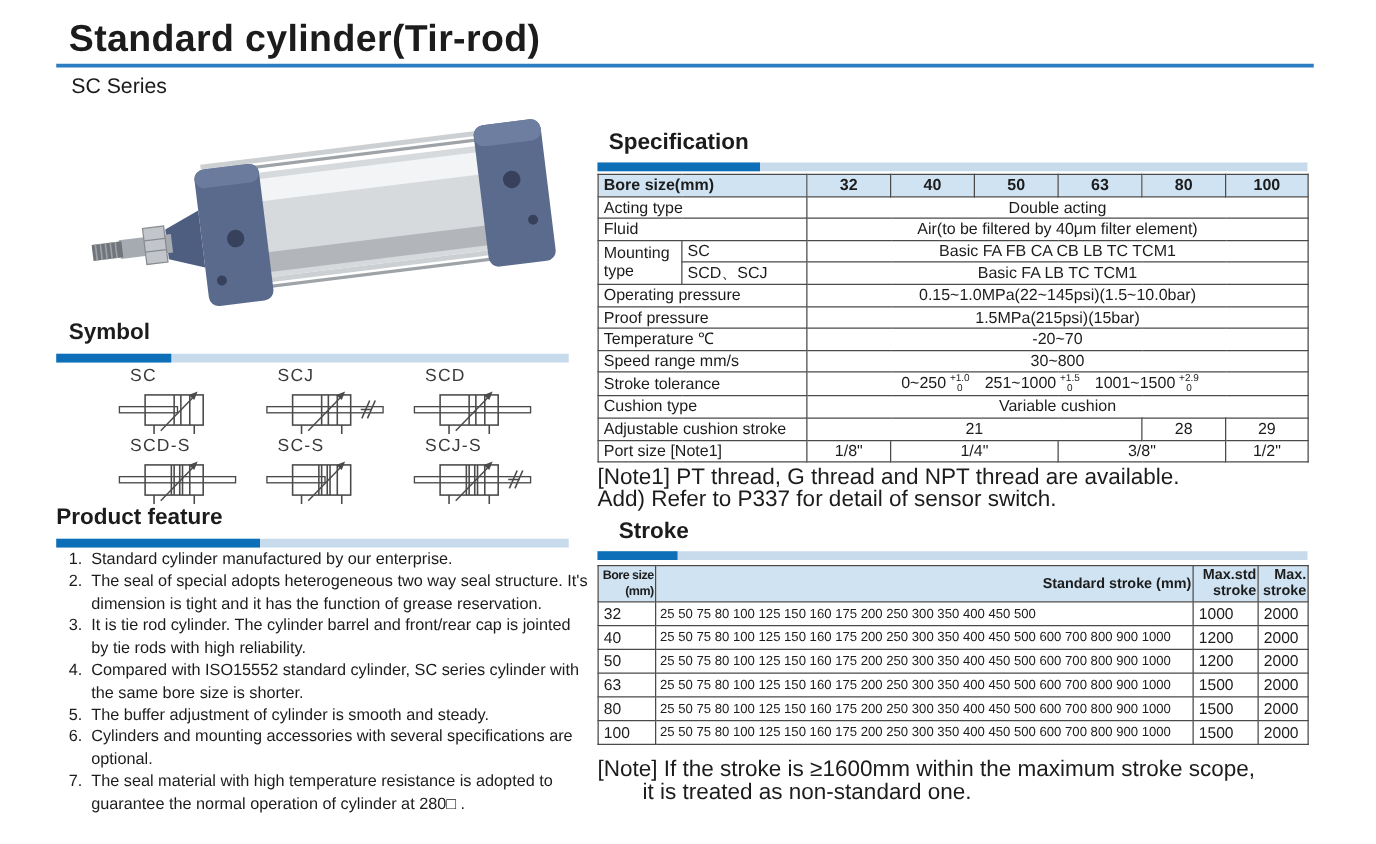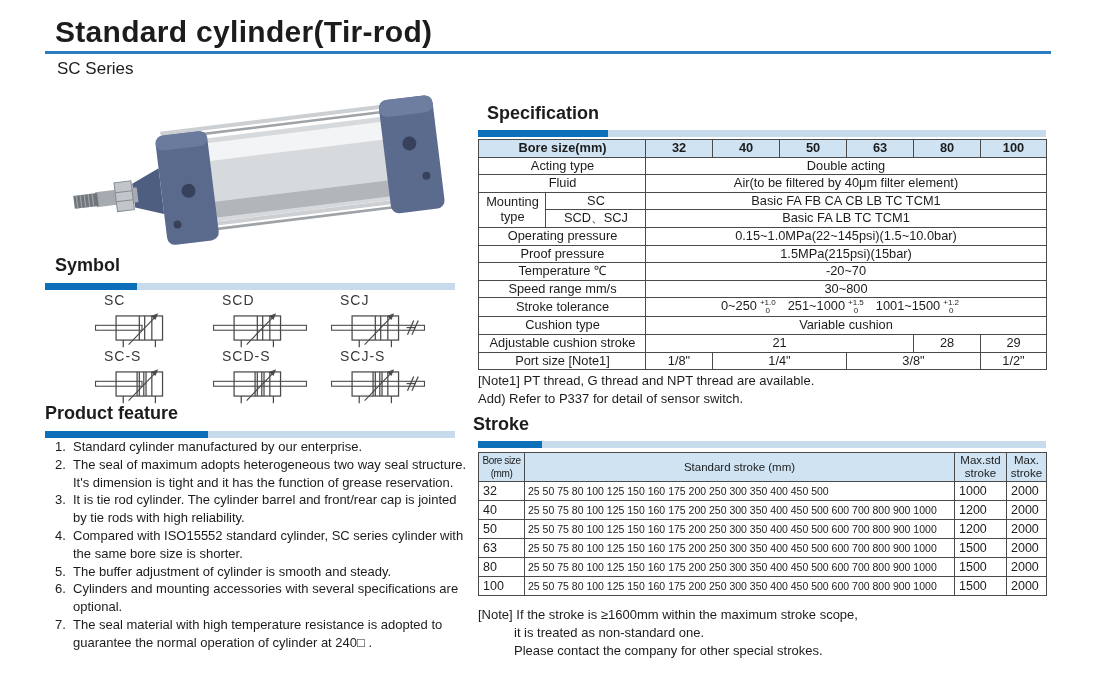--- a/index.html
+++ b/index.html
@@ -27,31 +27,31 @@
   .sym-label{font-size:14px;color:#3a3a3a;letter-spacing:1px;padding-left:12px;height:15px}
   .features{position:absolute;left:55px;top:438px;width:418px}
   .feat{display:flex;font-size:13px;line-height:17.8px}
   .feat .num{width:18px;flex:none}
   .feat .txt{flex:1}
 
   
   .spec-table{position:absolute;left:478px;top:139px;width:568px;border-collapse:collapse;table-layout:fixed}
   .spec-table td{border:1px solid var(--border);font-size:12.8px;line-height:14.6px;
                  padding:1px 3px;text-align:center;overflow:hidden}
-  .spec-table td.lbl{text-align:center;padding-left:4px}
+  .spec-table td.lbl{text-align:left;padding-left:4px}
   .spec-table td.head{background:var(--hdr-bg);font-weight:bold}
   .tol-stack{display:inline-flex;flex-direction:column;font-size:8px;line-height:8px;
              vertical-align:middle;text-align:center;margin:0 12px 0 3px}
-  .notes{position:absolute;font-size:13px;line-height:18px}
+  .notes{position:absolute;font-size:18px;line-height:18px}
   .note-line{display:block}
   .note-line.ind{padding-left:36px}
 
   .stroke-table{position:absolute;left:478px;top:452px;width:568px;border-collapse:collapse;table-layout:fixed}
   .stroke-table th,.stroke-table td{border:1px solid var(--border);overflow:hidden}
-  .stroke-table th{background:var(--hdr-bg);font-weight:normal;font-size:11.5px;line-height:13px;padding:1px;text-align:center}
+  .stroke-table th{background:var(--hdr-bg);font-weight:bold;font-size:11.5px;line-height:13px;padding:1px;text-align:right}
   .stroke-table th.c0{font-size:10px;letter-spacing:-.4px}
   .stroke-table td{font-size:12.5px;line-height:16px;padding:1px 4px;text-align:left;height:19px}
   .stroke-table td.strokes{font-size:10.5px;padding:1px 3px;white-space:nowrap}
 </style>
 </head>
 <body>
 
 <div class="page">
 
   <div class="title">Standard cylinder(Tir-rod)</div>
@@ -104,60 +104,60 @@
           <rect x="1" y="20.5" width="52" height="5.5" fill="#fff" stroke="#4a4a4a" stroke-width="1.2"></rect>
           <rect x="24" y="10" width="52" height="27" stroke="#4a4a4a" fill="none" stroke-width="1.4"></rect>
           <line x1="50" y1="10" x2="50" y2="37" stroke="#4a4a4a" fill="none" stroke-width="1.4"></line>
           <line x1="56" y1="10" x2="56" y2="37" stroke="#4a4a4a" fill="none" stroke-width="1.4"></line>
           <line x1="64" y1="10" x2="64" y2="37" stroke="#4a4a4a" fill="none" stroke-width="1.4"></line>
           <line x1="38" y1="42" x2="69" y2="10" stroke="#4a4a4a" stroke-width="1.3"></line>
           <path d="M71 7 L63 10 L68 14.5 Z" fill="#4a4a4a"></path>
           <line x1="32" y1="37" x2="32" y2="45" stroke="#4a4a4a" fill="none" stroke-width="1.4"></line>
           <line x1="68" y1="37" x2="68" y2="45" stroke="#4a4a4a" fill="none" stroke-width="1.4"></line>
         </svg></div>
-      <div class="sym-cell"><div class="sym-label">SCD</div><svg viewBox="0 0 106 47" width="96" height="42" style="margin-left:2px">
-          <rect x="1" y="20.5" width="104" height="5.5" fill="#fff" stroke="#4a4a4a" stroke-width="1.2"></rect>
-          <rect x="24" y="10" width="52" height="27" stroke="#4a4a4a" fill="none" stroke-width="1.4"></rect>
-          <line x1="50" y1="10" x2="50" y2="37" stroke="#4a4a4a" fill="none" stroke-width="1.4"></line>
-          <line x1="56" y1="10" x2="56" y2="37" stroke="#4a4a4a" fill="none" stroke-width="1.4"></line>
-          <line x1="64" y1="10" x2="64" y2="37" stroke="#4a4a4a" fill="none" stroke-width="1.4"></line>
-          <line x1="38" y1="42" x2="69" y2="10" stroke="#4a4a4a" stroke-width="1.3"></line>
-          <path d="M71 7 L63 10 L68 14.5 Z" fill="#4a4a4a"></path>
-          <line x1="32" y1="37" x2="32" y2="45" stroke="#4a4a4a" fill="none" stroke-width="1.4"></line>
-          <line x1="68" y1="37" x2="68" y2="45" stroke="#4a4a4a" fill="none" stroke-width="1.4"></line>
-        </svg></div>
       <div class="sym-cell"><div class="sym-label">SCJ</div><svg viewBox="0 0 106 47" width="96" height="42" style="margin-left:2px">
           <rect x="1" y="20.5" width="104" height="5.5" fill="#fff" stroke="#4a4a4a" stroke-width="1.2"></rect>
           <rect x="24" y="10" width="52" height="27" stroke="#4a4a4a" fill="none" stroke-width="1.4"></rect>
           <line x1="50" y1="10" x2="50" y2="37" stroke="#4a4a4a" fill="none" stroke-width="1.4"></line>
           <line x1="56" y1="10" x2="56" y2="37" stroke="#4a4a4a" fill="none" stroke-width="1.4"></line>
           <line x1="64" y1="10" x2="64" y2="37" stroke="#4a4a4a" fill="none" stroke-width="1.4"></line>
           <line x1="38" y1="42" x2="69" y2="10" stroke="#4a4a4a" stroke-width="1.3"></line>
           <path d="M71 7 L63 10 L68 14.5 Z" fill="#4a4a4a"></path>
           <line x1="32" y1="37" x2="32" y2="45" stroke="#4a4a4a" fill="none" stroke-width="1.4"></line>
           <line x1="68" y1="37" x2="68" y2="45" stroke="#4a4a4a" fill="none" stroke-width="1.4"></line>
           <line x1="86" y1="31" x2="93" y2="15" stroke="#4a4a4a" fill="none" stroke-width="1.4"></line>
           <line x1="91" y1="31" x2="98" y2="15" stroke="#4a4a4a" fill="none" stroke-width="1.4"></line>
           <line x1="85" y1="23" x2="95" y2="23" stroke="#4a4a4a" fill="none" stroke-width="1.4"></line>
         </svg></div>
+      <div class="sym-cell"><div class="sym-label">SCD</div><svg viewBox="0 0 106 47" width="96" height="42" style="margin-left:2px">
+          <rect x="1" y="20.5" width="104" height="5.5" fill="#fff" stroke="#4a4a4a" stroke-width="1.2"></rect>
+          <rect x="24" y="10" width="52" height="27" stroke="#4a4a4a" fill="none" stroke-width="1.4"></rect>
+          <line x1="50" y1="10" x2="50" y2="37" stroke="#4a4a4a" fill="none" stroke-width="1.4"></line>
+          <line x1="56" y1="10" x2="56" y2="37" stroke="#4a4a4a" fill="none" stroke-width="1.4"></line>
+          <line x1="64" y1="10" x2="64" y2="37" stroke="#4a4a4a" fill="none" stroke-width="1.4"></line>
+          <line x1="38" y1="42" x2="69" y2="10" stroke="#4a4a4a" stroke-width="1.3"></line>
+          <path d="M71 7 L63 10 L68 14.5 Z" fill="#4a4a4a"></path>
+          <line x1="32" y1="37" x2="32" y2="45" stroke="#4a4a4a" fill="none" stroke-width="1.4"></line>
+          <line x1="68" y1="37" x2="68" y2="45" stroke="#4a4a4a" fill="none" stroke-width="1.4"></line>
+        </svg></div>
+      <div class="sym-cell"><div class="sym-label">SCD-S</div><svg viewBox="0 0 106 47" width="96" height="42" style="margin-left:2px">
+          <rect x="1" y="20.5" width="104" height="5.5" fill="#fff" stroke="#4a4a4a" stroke-width="1.2"></rect>
+          <rect x="24" y="10" width="52" height="27" stroke="#4a4a4a" fill="none" stroke-width="1.4"></rect>
+          <line x1="47.5" y1="10" x2="47.5" y2="37" stroke="#4a4a4a" fill="none" stroke-width="1.4"></line>
+          <line x1="50" y1="10" x2="50" y2="37" stroke="#4a4a4a" fill="none" stroke-width="1.4"></line>
+          <line x1="55" y1="10" x2="55" y2="37" stroke="#4a4a4a" fill="none" stroke-width="1.4"></line>
+          <line x1="57.5" y1="10" x2="57.5" y2="37" stroke="#4a4a4a" fill="none" stroke-width="1.4"></line>
+          <line x1="64" y1="10" x2="64" y2="37" stroke="#4a4a4a" fill="none" stroke-width="1.4"></line>
+          <line x1="38" y1="42" x2="69" y2="10" stroke="#4a4a4a" stroke-width="1.3"></line>
+          <path d="M71 7 L63 10 L68 14.5 Z" fill="#4a4a4a"></path>
+          <line x1="32" y1="37" x2="32" y2="45" stroke="#4a4a4a" fill="none" stroke-width="1.4"></line>
+          <line x1="68" y1="37" x2="68" y2="45" stroke="#4a4a4a" fill="none" stroke-width="1.4"></line>
+        </svg></div>
       <div class="sym-cell"><div class="sym-label">SC-S</div><svg viewBox="0 0 106 47" width="96" height="42" style="margin-left:2px">
           <rect x="1" y="20.5" width="52" height="5.5" fill="#fff" stroke="#4a4a4a" stroke-width="1.2"></rect>
-          <rect x="24" y="10" width="52" height="27" stroke="#4a4a4a" fill="none" stroke-width="1.4"></rect>
-          <line x1="47.5" y1="10" x2="47.5" y2="37" stroke="#4a4a4a" fill="none" stroke-width="1.4"></line>
-          <line x1="50" y1="10" x2="50" y2="37" stroke="#4a4a4a" fill="none" stroke-width="1.4"></line>
-          <line x1="55" y1="10" x2="55" y2="37" stroke="#4a4a4a" fill="none" stroke-width="1.4"></line>
-          <line x1="57.5" y1="10" x2="57.5" y2="37" stroke="#4a4a4a" fill="none" stroke-width="1.4"></line>
-          <line x1="64" y1="10" x2="64" y2="37" stroke="#4a4a4a" fill="none" stroke-width="1.4"></line>
-          <line x1="38" y1="42" x2="69" y2="10" stroke="#4a4a4a" stroke-width="1.3"></line>
-          <path d="M71 7 L63 10 L68 14.5 Z" fill="#4a4a4a"></path>
-          <line x1="32" y1="37" x2="32" y2="45" stroke="#4a4a4a" fill="none" stroke-width="1.4"></line>
-          <line x1="68" y1="37" x2="68" y2="45" stroke="#4a4a4a" fill="none" stroke-width="1.4"></line>
-        </svg></div>
-      <div class="sym-cell"><div class="sym-label">SCD-S</div><svg viewBox="0 0 106 47" width="96" height="42" style="margin-left:2px">
-          <rect x="1" y="20.5" width="104" height="5.5" fill="#fff" stroke="#4a4a4a" stroke-width="1.2"></rect>
           <rect x="24" y="10" width="52" height="27" stroke="#4a4a4a" fill="none" stroke-width="1.4"></rect>
           <line x1="47.5" y1="10" x2="47.5" y2="37" stroke="#4a4a4a" fill="none" stroke-width="1.4"></line>
           <line x1="50" y1="10" x2="50" y2="37" stroke="#4a4a4a" fill="none" stroke-width="1.4"></line>
           <line x1="55" y1="10" x2="55" y2="37" stroke="#4a4a4a" fill="none" stroke-width="1.4"></line>
           <line x1="57.5" y1="10" x2="57.5" y2="37" stroke="#4a4a4a" fill="none" stroke-width="1.4"></line>
           <line x1="64" y1="10" x2="64" y2="37" stroke="#4a4a4a" fill="none" stroke-width="1.4"></line>
           <line x1="38" y1="42" x2="69" y2="10" stroke="#4a4a4a" stroke-width="1.3"></line>
           <path d="M71 7 L63 10 L68 14.5 Z" fill="#4a4a4a"></path>
           <line x1="32" y1="37" x2="32" y2="45" stroke="#4a4a4a" fill="none" stroke-width="1.4"></line>
           <line x1="68" y1="37" x2="68" y2="45" stroke="#4a4a4a" fill="none" stroke-width="1.4"></line>
@@ -184,41 +184,41 @@
   <div class="sec-bar" style="left:45px;top:431px;width:410px">
       <div class="dark" style="width:163px"></div>
     </div>
   <div class="features">
       <div class="feat">
         <span class="num">1.</span>
         <span class="txt">Standard cylinder manufactured by our enterprise.</span>
       </div>
       <div class="feat">
         <span class="num">2.</span>
-        <span class="txt">The seal of maximum adopts heterogeneous two way seal structure. It's dimension is tight and it has the function of grease reservation.</span>
+        <span class="txt">The seal of special adopts heterogeneous two way seal structure. It's dimension is tight and it has the function of grease reservation.</span>
       </div>
       <div class="feat">
         <span class="num">3.</span>
         <span class="txt">It is tie rod cylinder. The cylinder barrel and front/rear cap is jointed by tie rods with high reliability.</span>
       </div>
       <div class="feat">
         <span class="num">4.</span>
         <span class="txt">Compared with ISO15552 standard cylinder, SC series cylinder with the same bore size is shorter.</span>
       </div>
       <div class="feat">
         <span class="num">5.</span>
         <span class="txt">The buffer adjustment of cylinder is smooth and steady.</span>
       </div>
       <div class="feat">
         <span class="num">6.</span>
         <span class="txt">Cylinders and mounting accessories with several specifications are optional.</span>
       </div>
       <div class="feat">
         <span class="num">7.</span>
-        <span class="txt">The seal material with high temperature resistance is adopted to guarantee the normal operation of cylinder at 240□ .</span>
+        <span class="txt">The seal material with high temperature resistance is adopted to guarantee the normal operation of cylinder at 280□ .</span>
       </div>
     </div>
 
   <div class="sec-head" style="left:487px;top:103px">Specification</div>
   <div class="sec-bar" style="left:478px;top:130px;width:568px">
       <div class="dark" style="width:130px"></div>
     </div>
   <table class="spec-table">
     <colgroup>
       <col style="width:67px">
@@ -275,21 +275,21 @@
         </tr>
         <tr>
           <td colspan="2" class="lbl">Stroke tolerance</td>
           <td colspan="6"><span>0~250</span><span class="tol-stack">
               <span>+1.0</span>
               <span>0</span>
             </span><span>251~1000</span><span class="tol-stack">
               <span>+1.5</span>
               <span>0</span>
             </span><span>1001~1500</span><span class="tol-stack">
-              <span>+1.2</span>
+              <span>+2.9</span>
               <span>0</span>
             </span></td>
         </tr>
         <tr>
           <td colspan="2" class="lbl">Cushion type</td>
           <td colspan="6">Variable cushion</td>
         </tr>
         <tr>
           <td colspan="2" class="lbl">Adjustable cushion stroke</td>
           <td colspan="4">21</td>
@@ -303,21 +303,21 @@
           <td colspan="2">3/8"</td>
           <td>1/2"</td>
         </tr>
       </tbody>
   </table>
   <div class="notes" style="left:478px;top:372px">
       <span class="note-line">[Note1] PT thread, G thread and NPT thread are available.</span>
       <span class="note-line">Add) Refer to P337 for detail of sensor switch.</span>
     </div>
 
-  <div class="sec-head" style="left:473px;top:414px">Stroke</div>
+  <div class="sec-head" style="left:495px;top:414px">Stroke</div>
   <div class="sec-bar" style="left:478px;top:441px;width:568px">
       <div class="dark" style="width:64px"></div>
     </div>
   <table class="stroke-table">
     <colgroup>
       <col style="width:46px">
         <col style="width:430px">
         <col style="width:52px">
         <col style="width:40px">
     </colgroup>
@@ -364,16 +364,15 @@
           <td class="">100</td>
           <td class="strokes">25 50 75 80 100 125 150 160 175 200 250 300 350 400 450 500 600 700 800 900 1000</td>
           <td class="">1500</td>
           <td class="">2000</td>
         </tr>
       </tbody>
   </table>
   <div class="notes" style="left:478px;top:606px">
       <span class="note-line">[Note] If the stroke is ≥1600mm within the maximum stroke scope,</span>
       <span class="note-line ind">it is treated as non-standard one.</span>
-      <span class="note-line ind">Please contact the company for other special strokes.</span>
     </div>
 
 </div>
 
 </body></html>

